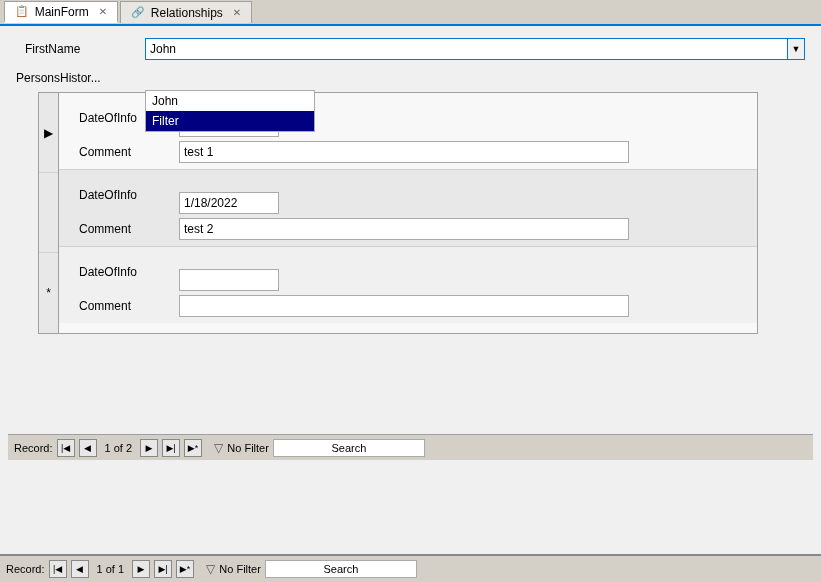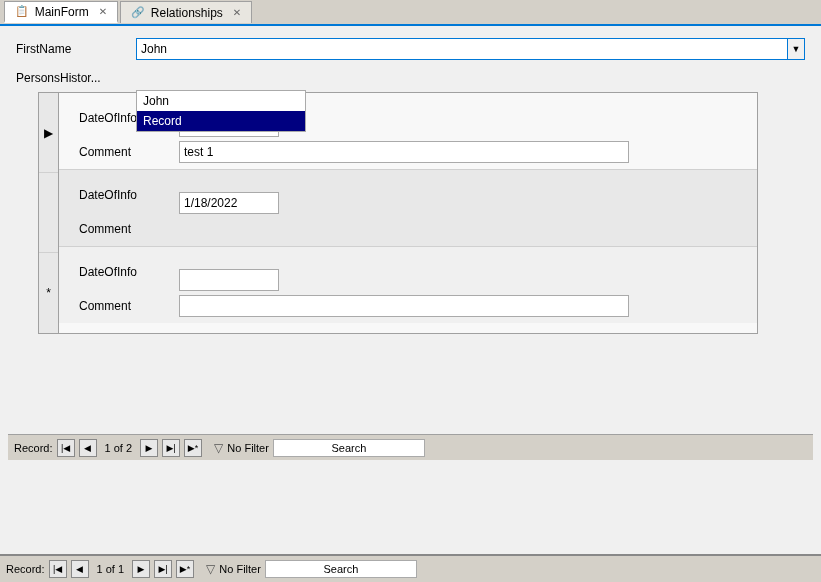--- a/index.html
+++ b/index.html
@@ -208,20 +208,21 @@
       background: #d4d0c8;
       border-top: 2px solid #888;
       height: 28px;
       padding: 0 6px;
       gap: 4px;
       font-size: 11px;
     }
 
     .relative-wrapper {
       position: relative;
+      margin-left: 9px;
     }
 
     .empty-area {
       flex: 1;
       background: #f0f0f0;
       min-height: 100px;
     }
   </style>
 </head>
 <body>
@@ -246,21 +247,21 @@
       <div class="field-row">
         <span class="field-label">FirstName</span>
         <div class="field-input-combo">
           <input type="text" value="John" style="">
           <div class="combo-btn">▼</div>
         </div>
       </div>
 
       <div class="dropdown-overlay">
         <div class="dropdown-item">John</div>
-        <div class="dropdown-item selected">Record</div>
+        <div class="dropdown-item selected">Filter</div>
       </div>
     </div>
 
     <div class="field-row">
       <span class="field-label">PersonsHistor...</span>
     </div>
 
     <div style="display:flex; margin-left:30px;">
 
       <div style="display:flex; flex-direction:column; align-items:center; width:20px; border:1px solid #a0a0a0; border-right:none; background:#e8e8e8;">
@@ -288,20 +289,21 @@
           </div>
         </div>
 
         <div style="border-bottom:1px solid #d0d0d0; padding:4px 0; background:#e8e8e8;">
           <div class="sub-field-row">
             <span class="sub-field-label">DateOfInfo</span>
             <input type="text" class="sub-field-date" value="1/18/2022" style="">
           </div>
           <div class="sub-field-row">
             <span class="sub-field-label">Comment</span>
+            <input type="text" class="sub-field-input" value="test 2" style="">
           </div>
         </div>
 
         <div style="padding:4px 0; background:#f0f0f0;">
           <div class="sub-field-row">
             <span class="sub-field-label">DateOfInfo</span>
             <input type="text" class="sub-field-date" value="" style="">
           </div>
           <div class="sub-field-row">
             <span class="sub-field-label">Comment</span>

